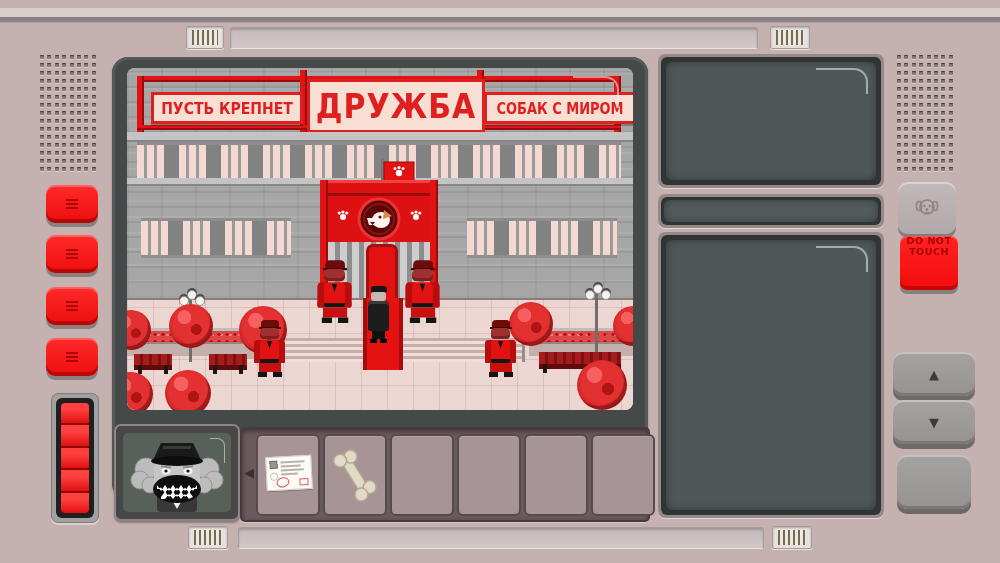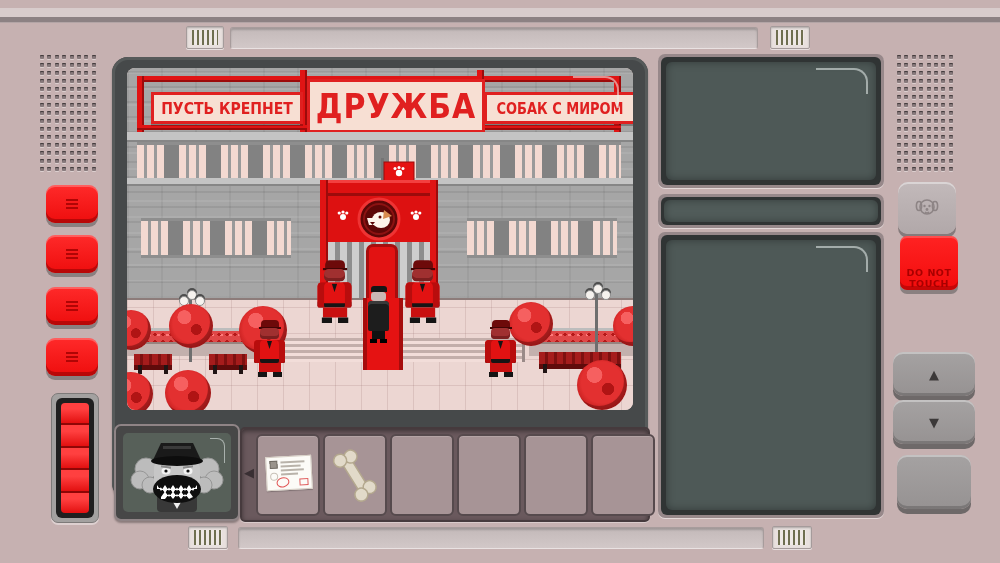--- a/index.html
+++ b/index.html
@@ -52,21 +52,21 @@
   .panel-dark{position:absolute;inset:3px;background:#303434;border-radius:6px;}
   .panel-screen{position:absolute;inset:8px;background:#4e5957;border-radius:6px;
     box-shadow:inset 0 0 8px rgba(0,0,0,.35);}
 
   
   .gray-btn{background:linear-gradient(180deg,#a5a2a2,#969292);border-radius:10px;
     box-shadow:0 5px 0 #6e6969,inset 0 2px 0 rgba(255,255,255,.35),inset 0 -3px 0 rgba(0,0,0,.18);
     display:flex;align-items:center;justify-content:center;color:#3c3939;font-size:13px;}
   .dnt-btn{background:linear-gradient(180deg,#ff2222,#f30c0c);border-radius:7px;
     box-shadow:0 4px 0 #8a8080,inset 0 2px 0 rgba(255,255,255,.2),inset 0 -4px 0 rgba(130,0,0,.4);
-    display:flex;flex-direction:column;align-items:center;justify-content:flex-end;
+    display:flex;flex-direction:column;align-items:center;justify-content:flex-start;
     color:#a80000;font-weight:bold;font-size:9.5px;line-height:1.15;letter-spacing:.5px;}
 
   
   .bldg{left:0;top:0;width:506px;height:230px;background-color:#a6a6a6;background-image:
     repeating-linear-gradient(0deg,rgba(255,255,255,.08) 0 2px,transparent 2px 16px),
     repeating-linear-gradient(90deg,rgba(0,0,0,.05) 0 2px,transparent 2px 34px),
     repeating-linear-gradient(0deg,rgba(0,0,0,.07) 0 2px,transparent 2px 15px);}
   .rail{background:#e01414;box-shadow:inset 0 -2px 0 #9c0b0b;}
   .pilaster{background:#e01414;box-shadow:inset -2px 0 0 #9c0b0b;}
   .sign{background:#f7dfd3;border:3px solid #e02020;display:flex;align-items:center;justify-content:center;

